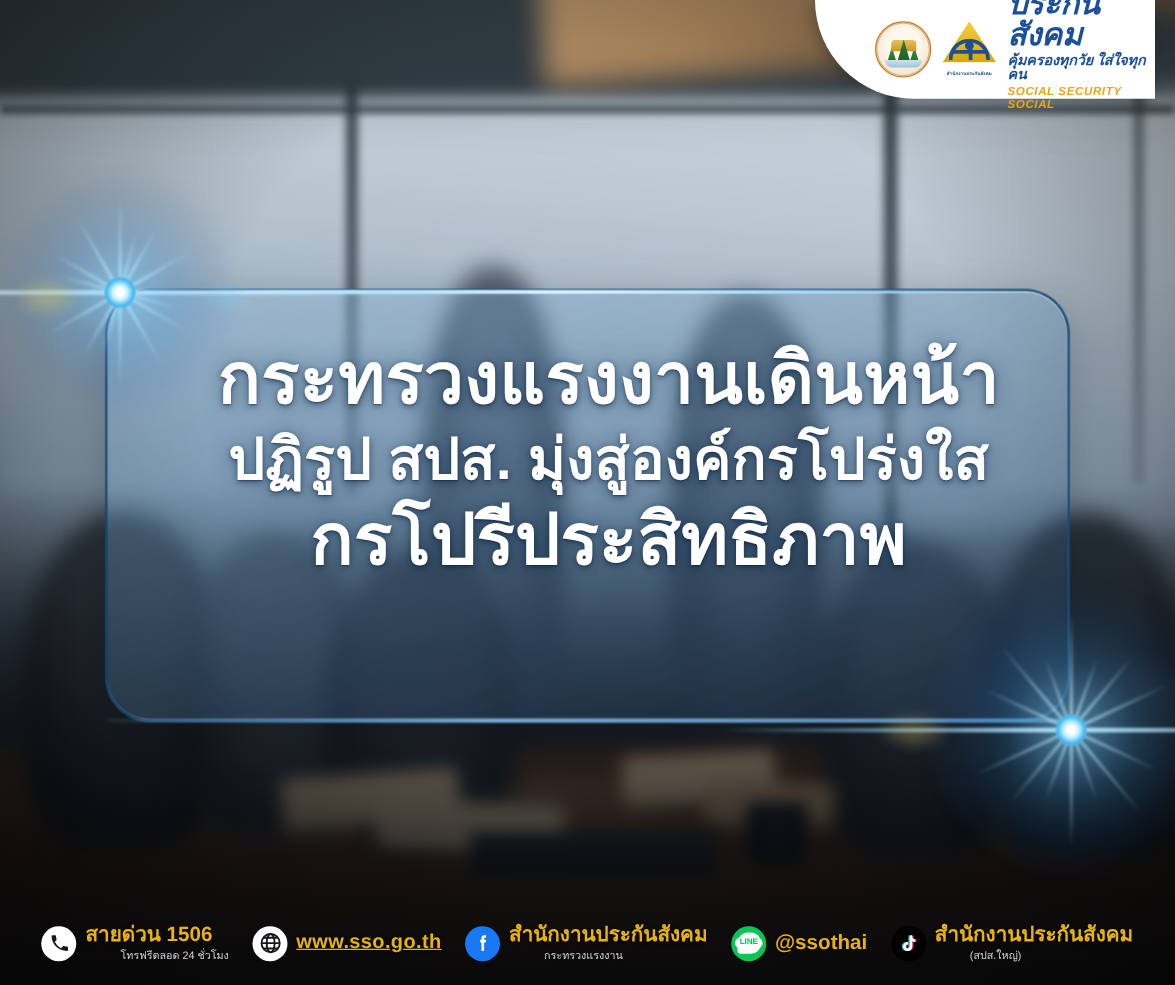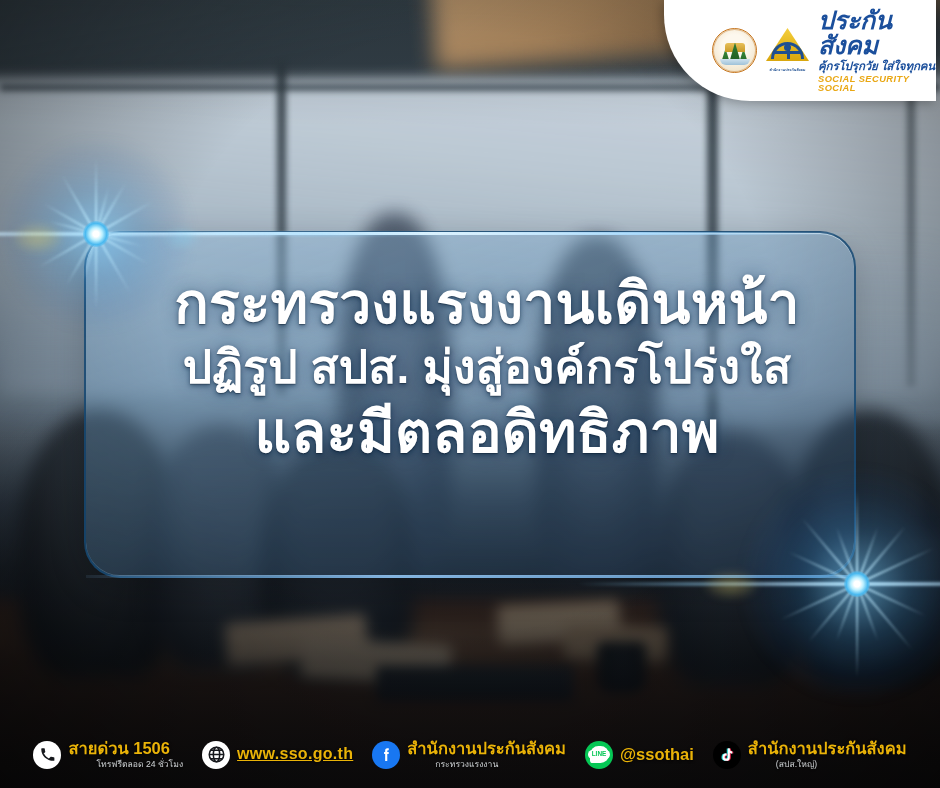--- a/index.html
+++ b/index.html
@@ -254,21 +254,21 @@
       background:radial-gradient(ellipse,rgba(130,220,255,.35),rgba(120,200,255,0));}
   #flare-b{left:856px; top:583px; width:1px; height:1px;}
   #flare-b .streak{width:560px;}
   #flare-b .halo{width:230px; height:230px;}
   #flare-b .ghost.g1{left:-150px; top:-10px; width:50px; height:24px;
       background:radial-gradient(ellipse,rgba(220,205,115,.40),rgba(210,190,90,0));}
 
   
   .logo-badge{
     position:absolute; z-index:6;
-    right:4px; top:0; width:272px; height:101px;
+    right:16px; top:0; width:272px; height:79px;
     background:#ffffff;
     border-radius:0 0 0 86px;
     box-shadow:-3px 3px 10px rgba(0,0,0,.22);
     display:flex; align-items:center;
     padding-left:48px; gap:7px;justify-content:center;
   }
   .garuda{
     width:45px; height:45px; border-radius:50%;
     border:1.6px solid #c6761f;
     background:radial-gradient(circle at 50% 42%, #fdf8ee 0 38%, #f3e7cf 72%, #e6d4b4 100%);
@@ -456,21 +456,21 @@
     <div class="ray" style="width:168px; transform:translate(-50%,-50%) rotate(155deg);"></div>
     <div class="ray" style="width:120px; transform:translate(-50%,-50%) rotate(70deg);"></div>
     <div class="ray" style="width:120px; transform:translate(-50%,-50%) rotate(110deg);"></div>
     <div class="ghost g1"></div>
     <div class="core"></div>
   </div>
 
   <div class="headline">
     <span class="hl">กระทรวงแรงงานเดินหน้า</span>
     <span class="hl hl2">ปฏิรูป สปส. มุ่งสู่องค์กรโปร่งใส</span>
-    <span class="hl">และมีตลอดิทธิภาพ</span>
+    <span class="hl">กรโปรีประสิทธิภาพ</span>
   </div>
 
   <div class="logo-badge">
 
     <div class="garuda">
       <div class="ring-text"></div>
       <div class="emblem">
         <div class="tree t2"></div>
         <div class="tree t3"></div>
         <div class="gold"></div>
@@ -483,21 +483,21 @@
       <div class="tri"></div>
       <div class="arc"></div>
       <div class="figdot"></div>
       <div class="stem"></div>
       <div class="bar"></div>
       <div class="sub">สำนักงานประกันสังคม</div>
     </div>
 
     <div class="brand-text">
       <span class="brand-th">ประกันสังคม</span>
-      <span class="brand-tag">คุ้กรโปรุกวัย ใส่ใจทุกคน</span>
+      <span class="brand-tag">คุ้มครองทุกวัย ใส่ใจทุกคน</span>
       <span class="brand-en">SOCIAL SECURITY SOCIAL</span>
     </div>
   </div>
 
   <div class="contact-bar">
 
     <div class="contact-item">
       <span class="ci-icon white">
         <svg width="15" height="15" viewBox="0 0 24 24" fill="currentColor">
           <path d="M6.6 10.8c1.7 3.4 4.2 5.9 7.6 7.6l2.5-2.5c.3-.3.8-.4 1.2-.3 1.3.4 2.7.7 4.1.7.6 0 1 .4 1 1V21c0 .6-.4 1-1 1C10.4 22 2 13.6 2 3c0-.6.4-1 1-1h3.7c.6 0 1 .4 1 1 0 1.4.2 2.8.7 4.1.1.4 0 .9-.3 1.2l-2.5 2.5z"></path>

